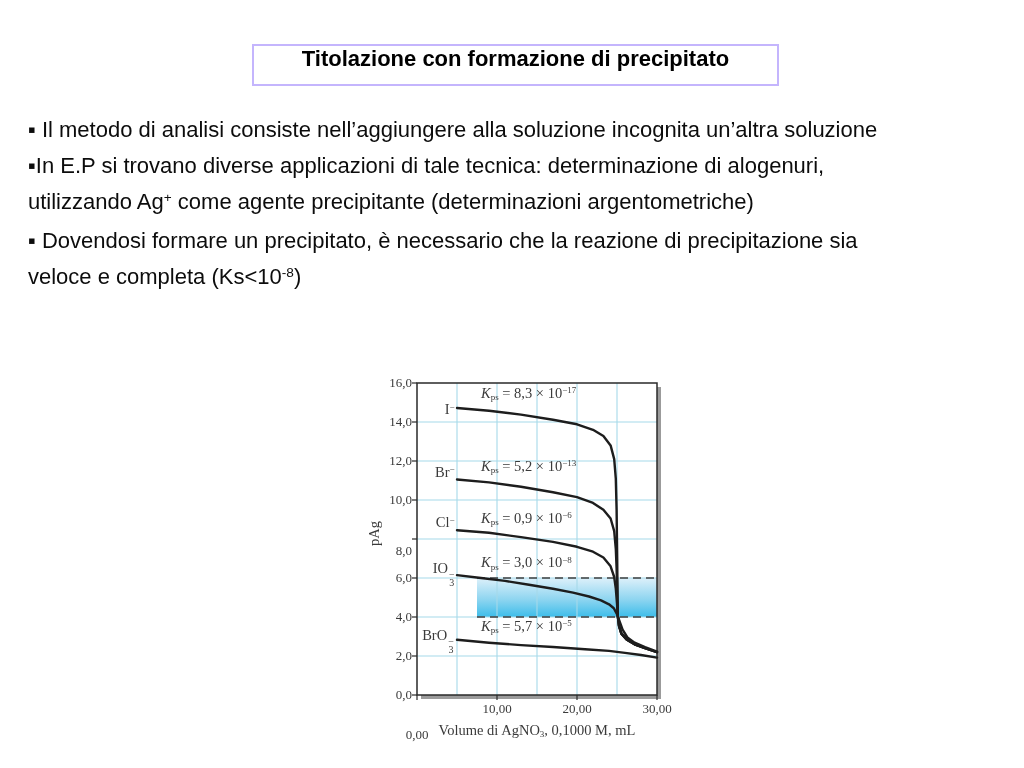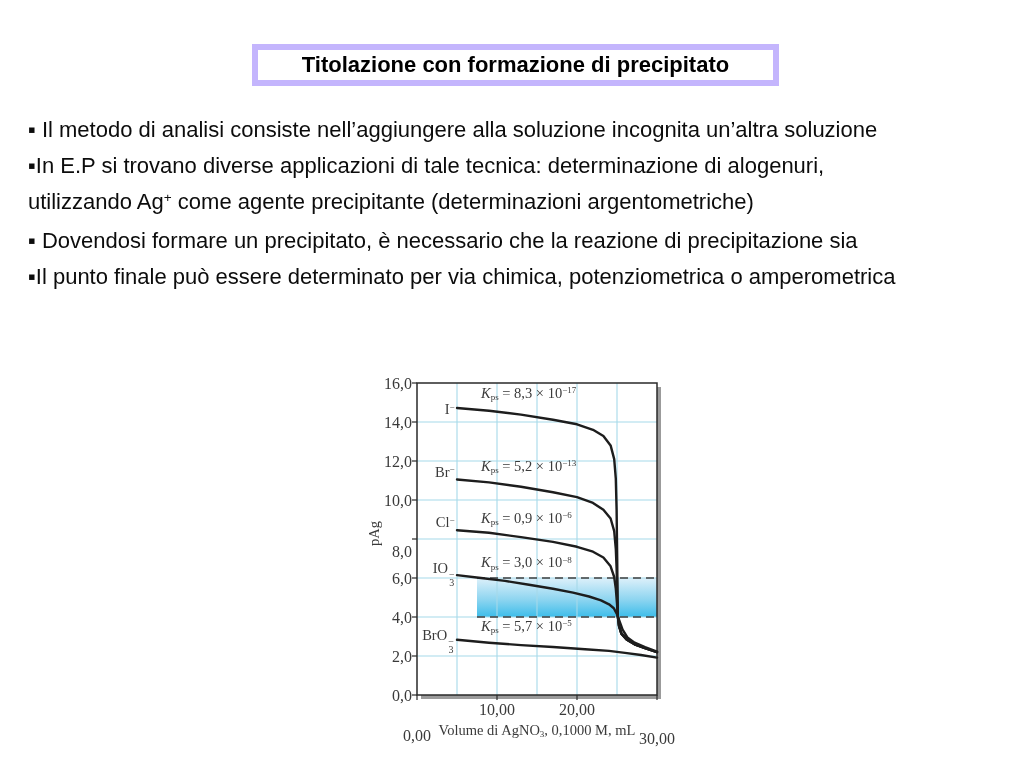--- a/index.html
+++ b/index.html
@@ -1,35 +1,35 @@
 <!DOCTYPE html>
 <html><head>
 <meta charset="utf-8">
 <style>
   *{margin:0;padding:0;box-sizing:border-box}
   html,body{width:1024px;height:768px;background:#fff;overflow:hidden}
   body{font-family:"Liberation Sans","DejaVu Sans",sans-serif;position:relative}
   .slide{position:absolute;inset:0;background:#ffffff}
 
   .title-box{position:absolute;left:252px;top:44px;width:527px;height:42px;
-    border:6px solid #c4b5fd;background:#fff;display:flex;align-items:center;justify-content:center}
+    border:2px solid #c4b5fd;background:#fff;display:flex;align-items:flex-start;justify-content:center}
   .title-box span{font-size:22px;font-weight:bold;color:#000}
 
   .body-text{position:absolute;left:28px;top:112px;width:985px;
     font-size:22px;line-height:36px;color:#0c0c0c}
   .body-text .tline{white-space:nowrap}
 
   sup{font-size:0.62em;position:relative;top:-0.5em;vertical-align:baseline}
   sub{font-size:0.62em;position:relative;top:0.25em;vertical-align:baseline}
 
   .chart{position:absolute;left:340px;top:370px;width:372px;height:398px;
     font-family:"Liberation Serif","DejaVu Serif",serif;color:#3a3a3a}
   .chart svg{position:absolute;left:0;top:0;display:block}
   .clabel{position:absolute;white-space:nowrap;font-size:14.5px}
-  .clabel.tick{font-size:16px}
+  .clabel.tick{font-size:13px}
   .clabel.ytick{text-align:right}
   .clabel.xtick{text-align:center}
   .clabel.ylab{text-align:center;transform:rotate(-90deg)}
   .clabel.xlab{text-align:center}
   .ital{font-style:italic}
   .stack{display:inline-flex;flex-direction:column;align-items:center;
     vertical-align:-5px;line-height:1;margin-left:1px}
   .stack .s-sup{font-size:10px;line-height:7px}
   .stack .s-sub{font-size:10px;line-height:10px}
 </style>
@@ -40,21 +40,21 @@
 
   <div class="title-box">
     <span>Titolazione con formazione di precipitato</span>
   </div>
 
   <div class="body-text" id="body-text">
       <div class="tline"><span>▪ Il metodo di analisi consiste nell’aggiungere alla soluzione incognita un’altra soluzione</span></div>
       <div class="tline"><span>▪In E.P si trovano diverse applicazioni di tale tecnica: determinazione di alogenuri,</span></div>
       <div class="tline"><span>utilizzando Ag</span><sup>+</sup><span> come agente precipitante (determinazioni argentometriche)</span></div>
       <div class="tline"><span>▪ Dovendosi formare un precipitato, è necessario che la reazione di precipitazione sia</span></div>
-      <div class="tline"><span>▪Il punto finale può essere determinato per via chimica, potenziometrica o amperometrica</span></div>
+      <div class="tline"><span>veloce e completa (Ks&lt;10</span><sup>-8</sup><span>)</span></div>
     </div>
 
   <div class="chart" id="chart">
     <svg id="chart-svg" width="372" height="398" viewBox="0 0 372 398">
         <defs>
           <linearGradient id="bandg" x1="0" y1="0" x2="0" y2="1">
             <stop offset="0" stop-color="#ddf0fa"></stop>
             <stop offset="0.55" stop-color="#8ed5f0"></stop>
             <stop offset="1" stop-color="#3dbdea"></stop>
           </linearGradient>
@@ -102,21 +102,21 @@
         <div class="clabel tick ytick" style="left: 26px; width: 46px; top: 83px;"><span>12,0</span></div>
         <div class="clabel tick ytick" style="left: 26px; width: 46px; top: 122px;"><span>10,0</span></div>
         <div class="clabel tick ytick" style="left: 26px; width: 46px; top: 173px;"><span>8,0</span></div>
         <div class="clabel tick ytick" style="left: 26px; width: 46px; top: 200px;"><span>6,0</span></div>
         <div class="clabel tick ytick" style="left: 26px; width: 46px; top: 239px;"><span>4,0</span></div>
         <div class="clabel tick ytick" style="left: 26px; width: 46px; top: 278px;"><span>2,0</span></div>
         <div class="clabel tick ytick" style="left: 26px; width: 46px; top: 317px;"><span>0,0</span></div>
         <div class="clabel tick xtick" style="left: 51px; width: 52px; top: 331px; margin-top: 26px;"><span>0,00</span></div>
         <div class="clabel tick xtick" style="left: 131px; width: 52px; top: 331px;"><span>10,00</span></div>
         <div class="clabel tick xtick" style="left: 211px; width: 52px; top: 331px;"><span>20,00</span></div>
-        <div class="clabel tick xtick" style="left: 291px; width: 52px; top: 331px; margin-top: 29px;"><span>30,00</span></div>
+        <div class="clabel tick xtick" style="left: 291px; width: 52px; top: 331px;"><span>30,00</span></div>
         <div class="clabel ylab" style="left: 14px; top: 155px; width: 40px;"><span>pAg</span></div>
         <div class="clabel xlab" style="left: 57px; top: 352px; width: 280px;"><span>Volume di AgNO</span><sub>3</sub><span>, 0,1000 M, mL</span></div>
         <div class="clabel ion" style="right: 257.4px; top: 31.3px;"><span>I</span><sup>−</sup></div>
         <div class="clabel kps" style="left: 141px; top: 14.725px;"><span class="ital">K</span><sub>ps</sub><span> = 8,3 × 10</span><sup>−17</sup></div>
         <div class="clabel ion" style="right: 257.4px; top: 93.7px;"><span>Br</span><sup>−</sup></div>
         <div class="clabel kps" style="left: 141px; top: 87.85px;"><span class="ital">K</span><sub>ps</sub><span> = 5,2 × 10</span><sup>−13</sup></div>
         <div class="clabel ion" style="right: 257.4px; top: 144.4px;"><span>Cl</span><sup>−</sup></div>
         <div class="clabel kps" style="left: 141px; top: 139.525px;"><span class="ital">K</span><sub>ps</sub><span> = 0,9 × 10</span><sup>−6</sup></div>
         <div class="clabel ion" style="right: 257.4px; top: 190.225px;"><span>IO</span><span class="stack">
             <span class="s-sup">−</span>

